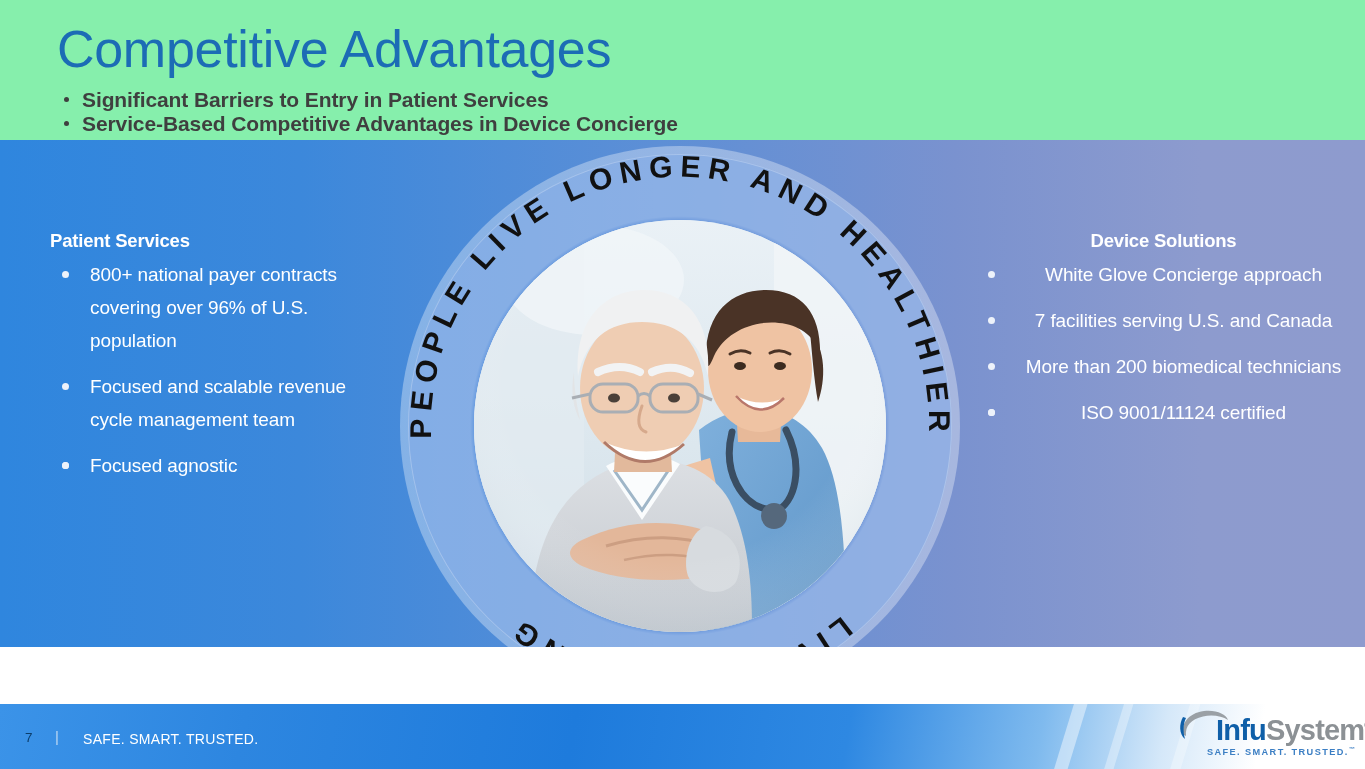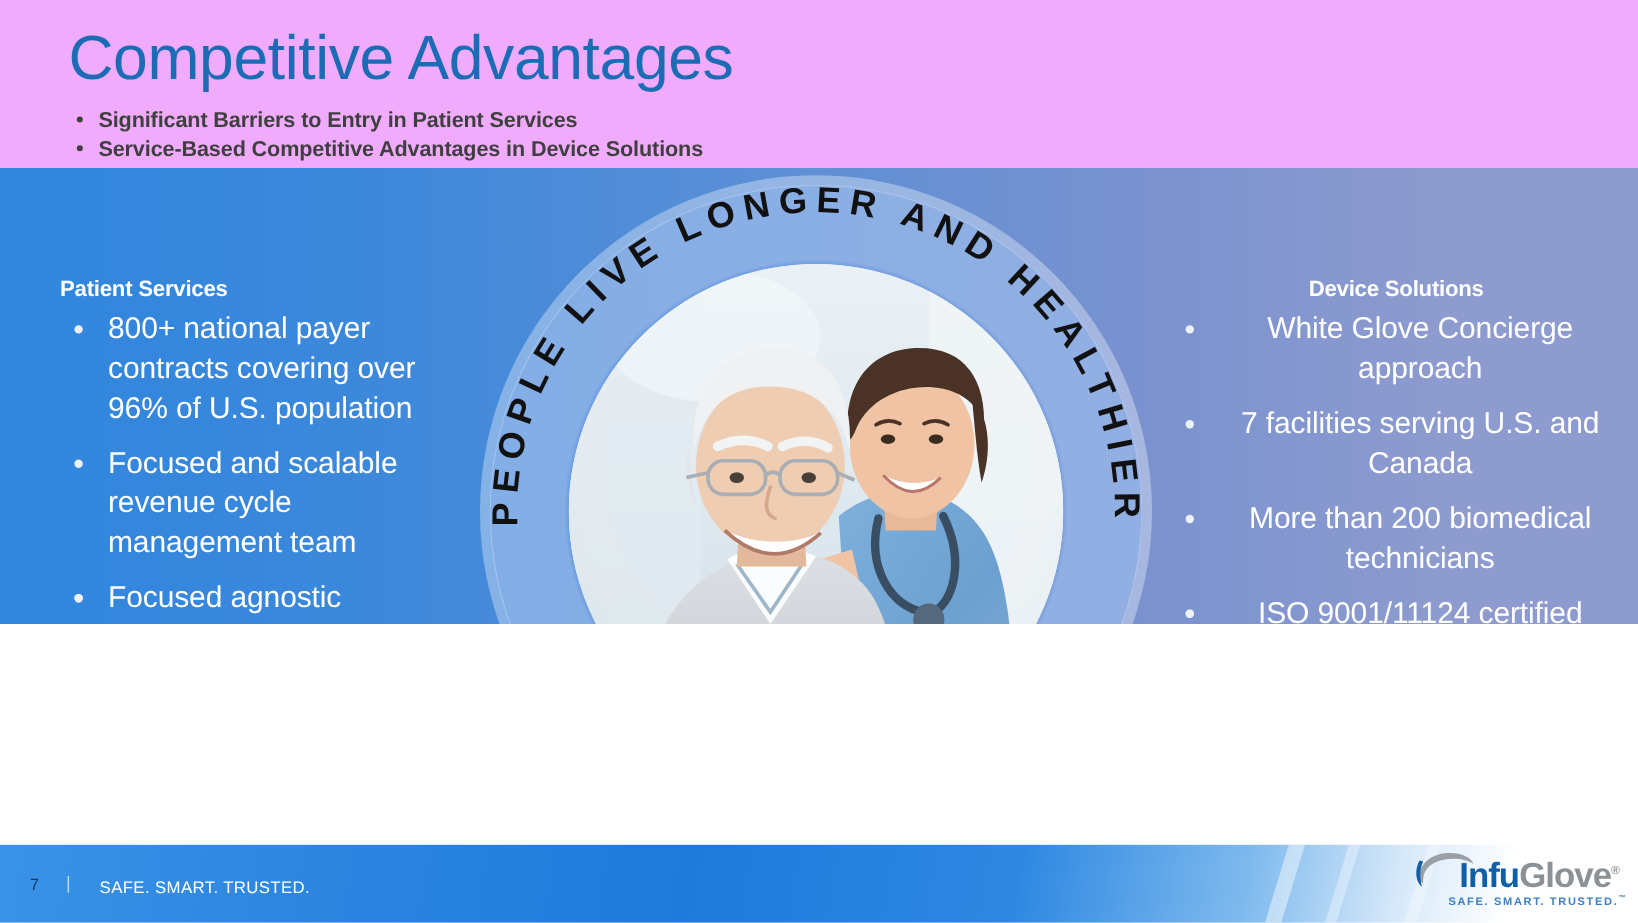--- a/index.html
+++ b/index.html
@@ -20,21 +20,21 @@
     inset: 0;
     background: #ffffff;
   }
 
   
   .header {
     position: absolute;
     left: 0; top: 0;
     width: 1365px;
     height: 140px;
-    background: #f0abfc;
+    background: #86efac;
   }
   .slide-title {
     position: absolute;
     left: 57px;
     top: 18px;
     font-size: 52px;
     line-height: 62px;
     font-weight: 400;
     color: #1C6CB5;
     letter-spacing: -0.3px;
@@ -44,21 +44,21 @@
     position: absolute;
     left: 60px;
     top: 88px;
     margin: 0;
     padding: 0;
     list-style: none;
   }
   .subbullets li {
     position: relative;
     padding-left: 22px;
-    font-size: 18px;
+    font-size: 21px;
     line-height: 24px;
     font-weight: bold;
     color: #3F3F3F;
     letter-spacing: -0.1px;
     white-space: nowrap;
   }
   .subbullets li .dot {
     position: absolute;
     left: 4px;
     top: 9px;
@@ -67,21 +67,21 @@
     border-radius: 50%;
     background: #3F3F3F;
   }
 
   
   .body-panel {
     position: absolute;
     left: 0;
     top: 140px;
     width: 1365px;
-    height: 380px;
+    height: 507px;
     background: linear-gradient(90deg, #2F86DE 0%, #3C88DB 22%, #5D8FD6 48%, #7A92CF 70%, #8D9BCE 88%, #8E9BCE 100%);
     overflow: hidden;
   }
 
   
   .col {
     position: absolute;
     top: 90px;
   }
   .col-left  { left: 50px;  width: 330px; }
@@ -97,21 +97,21 @@
   }
   .col ul {
     margin: 0;
     padding: 0;
     list-style: none;
   }
   .col ul li {
     position: relative;
     padding-left: 40px;
     margin-bottom: 13px;
-    font-size: 25px;
+    font-size: 19px;
     line-height: 33px;
     color: #FFFFFF;
     letter-spacing: -0.1px;
   }
   .col ul li .dot {
     position: absolute;
     left: 12px;
     top: 13px;
     width: 7px;
     height: 7px;
@@ -267,21 +267,21 @@
 
   <div class="header">
     <div class="slide-title">Competitive Advantages</div>
     <ul class="subbullets">
       <li>
         <span class="dot"></span>
         <span>Significant Barriers to Entry in Patient Services</span>
       </li>
       <li>
         <span class="dot"></span>
-        <span>Service-Based Competitive Advantages in Device Solutions</span>
+        <span>Service-Based Competitive Advantages in Device Concierge</span>
       </li>
     </ul>
   </div>
 
   <div class="body-panel">
 
     <div class="col col-left">
       <div class="col-head">Patient Services</div>
       <ul>
         <li>
@@ -448,20 +448,20 @@
     <div class="footer-sep">|</div>
     <div class="footer-tag">SAFE. SMART. TRUSTED.</div>
   </div>
 
   <div class="logo">
     <svg class="logo-swoosh" viewBox="0 0 52 36" aria-hidden="true">
       <path d="M6 27 C2 17 10 5 26 3 C38 1.6 48 6 50 12 C44 8 34 6.5 25 8.5 C13 11 7 18 8 28 Z" fill="#9AA0A5"></path>
       <path d="M5 9 C1 16 1 26 7 31 C5 24 5 16 8 10 Z" fill="#0F5FA8"></path>
     </svg>
     <div class="logo-word">
-      <span class="infu">Infu</span><span class="system">Glove</span><span class="tm">®</span>
+      <span class="infu">Infu</span><span class="system">System</span><span class="tm">®</span>
     </div>
     <div class="logo-tag">
       <span>SAFE. SMART. TRUSTED.</span><span class="tm2">™</span>
     </div>
   </div>
 
 </div>
 
 </body></html>

